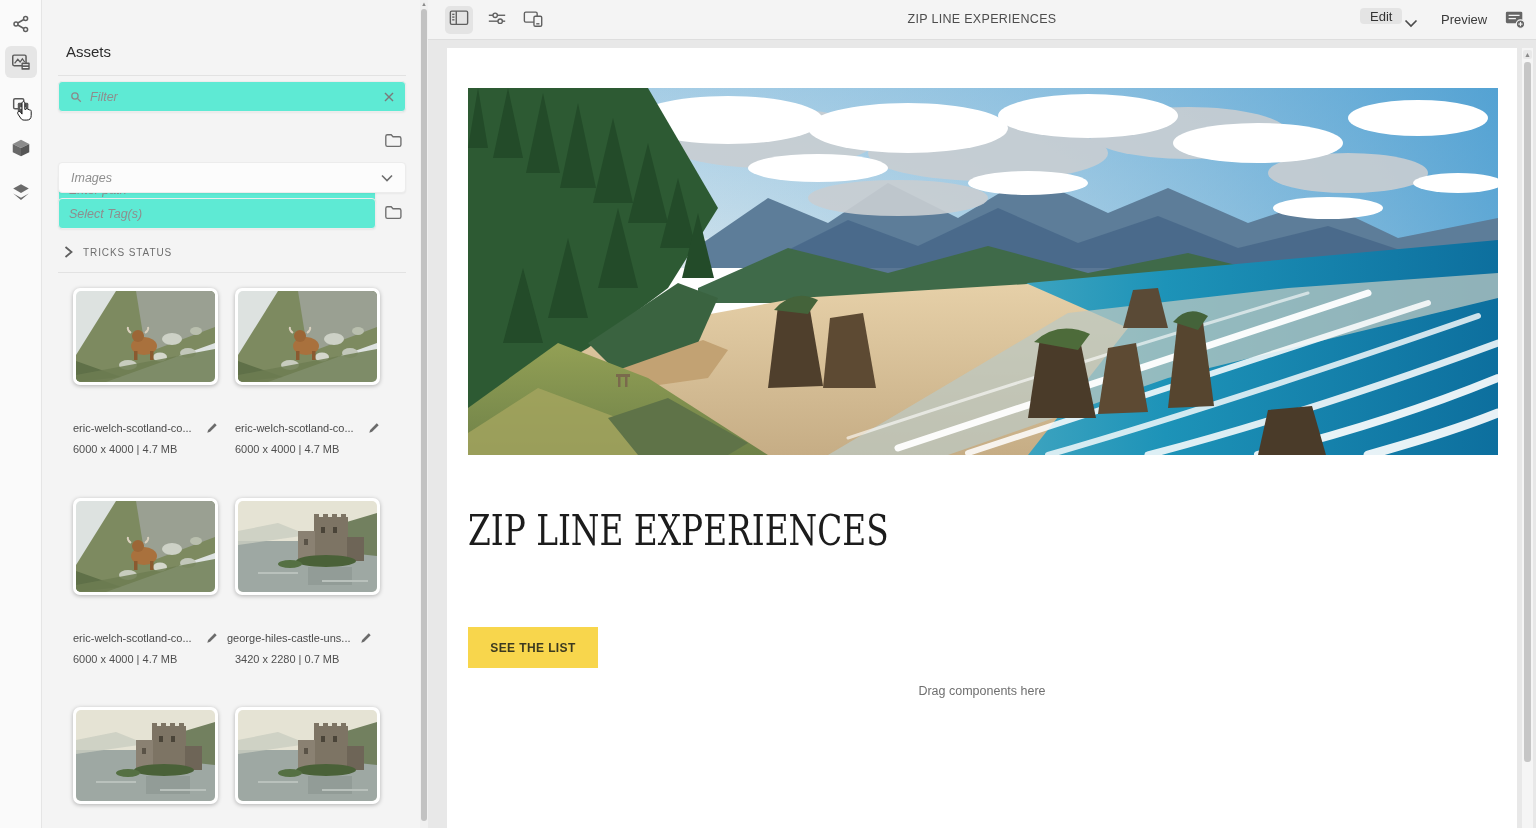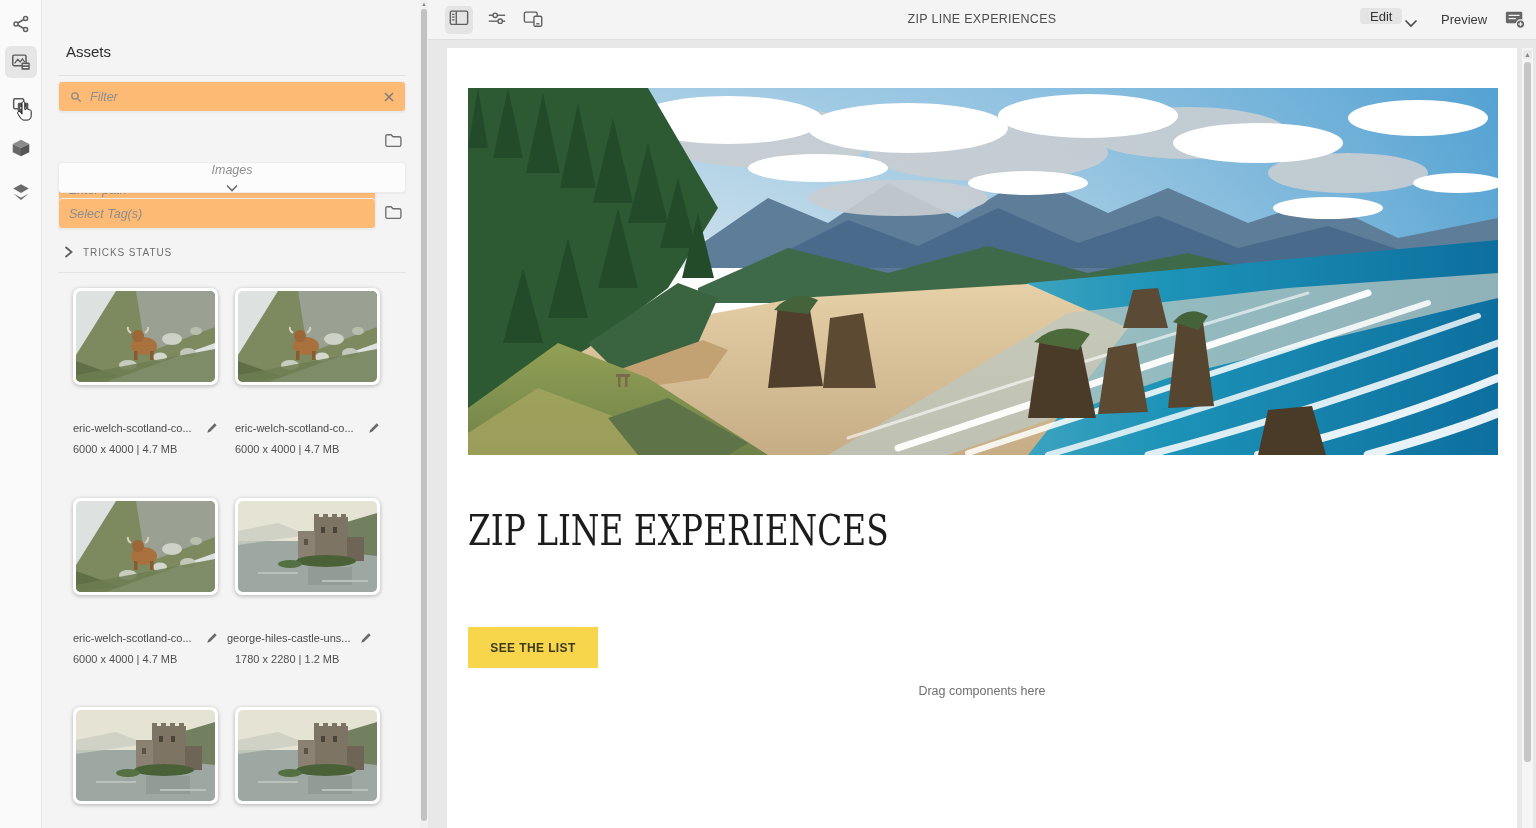--- a/index.html
+++ b/index.html
@@ -12,21 +12,21 @@
   .rail-btn { position:absolute; left:5px; width:32px; height:32px;
     display:flex; align-items:center; justify-content:center; border-radius:6px; }
   .rail-btn.active { background:#e6e6e6; }
   .rail-btn svg { display:block; }
 
   
   .sidebar { position:absolute; left:42px; top:0; width:378px; height:828px;
     background:#f4f4f4; }
   .sb-title { position:absolute; left:24px; top:43px; font-size:15px; color:#2c2c2c; }
   .divider { position:absolute; left:16px; right:14px; height:1px; background:#e2e2e2; }
-  .field { position:absolute; left:16px; background:#fdba74; border:1px solid #ececec;
+  .field { position:absolute; left:16px; background:#5eead4; border:1px solid #ececec;
     border-radius:4px; box-shadow:0 1px 2px rgba(0,0,0,.05); height:31px;
     display:flex; align-items:center; }
   .field input { border:none; outline:none; background:transparent; flex:1;
     font-family:"Liberation Sans", sans-serif; font-size:12.5px; font-style:italic; color:#555; }
   .field input::placeholder { color:#8e8e8e; font-style:italic; }
   .ghost-text { font-size:12.5px; font-style:italic; color:#8e8e8e; }
   .side-icon-btn { position:absolute; width:22px; height:22px; display:flex;
     align-items:center; justify-content:center; }
   .section-row { position:absolute; left:22px; top:246px; display:flex; align-items:center; gap:10px; }
   .section-label { font-size:10px; letter-spacing:.9px; color:#6e6e6e; }
@@ -170,21 +170,21 @@
     <input type="text" placeholder="Enter path" style="">
   </div>
   <div class="side-icon-btn" style="left:340px; top:131px;">
     <span>
       <svg width="18" height="16" viewBox="0 0 20 17" fill="none" stroke="#6e6e6e" stroke-width="1.5">
         <path d="M2 4.5 c0-1 .7-1.8 1.8-1.8 h4.2 l2 2.2 h7 c1 0 1.8.8 1.8 1.8 v7 c0 1-.8 1.8-1.8 1.8 H3.8 c-1.1 0-1.8-.8-1.8-1.8 Z"></path>
       </svg>
     </span>
   </div>
 
-  <div class="field" style="top:162px; width:348px; padding:0 12px; background:#fcfcfc;flex-direction:column;">
+  <div class="field" style="top:162px; width:348px; padding:0 12px; background:#fcfcfc;">
     <span class="ghost-text" style="flex:1;">Images</span>
     <span style="display:flex;">
       <svg width="12" height="8" viewBox="0 0 12 8" fill="none" stroke="#6e6e6e" stroke-width="1.6">
         <polyline points="1,1.5 6,6.5 11,1.5"></polyline>
       </svg>
     </span>
   </div>
 
   <div class="field" style="top:198px; width:318px; padding:0 10px;">
     <input type="text" placeholder="Select Tag(s)" style="">
@@ -316,21 +316,21 @@
   </div>
   <div class="asset-name-row" style="left:185px; top:616px;">
     <span class="asset-name">george-hiles-castle-uns...</span>
     <span style="display:flex;">
       <svg width="12" height="12" viewBox="0 0 14 14">
           <path d="M1.5 12.5 L2.5 9.2 L10.2 1.5 L12.5 3.8 L4.8 11.5 Z" fill="#6b6b6b"></path>
         </svg>
     </span>
   </div>
   <div class="asset-size" style="left:31px; top:653px;">6000 x 4000 | 4.7 MB</div>
-  <div class="asset-size" style="left:193px; top:653px;">1780 x 2280 | 1.2 MB</div>
+  <div class="asset-size" style="left:193px; top:653px;">3420 x 2280 | 0.7 MB</div>
 
   <div class="asset-card" style="left:31px; top:707px;">
     <svg width="139" height="91" viewBox="0 0 139 91">
       <rect width="139" height="91" fill="#e5e3d4"></rect>
       <rect y="40" width="139" height="51" fill="#9ea8a3"></rect>
       <polygon points="92,26 139,12 139,55 92,50" fill="#72805f"></polygon>
       <polygon points="0,30 40,22 70,34 0,44" fill="#c9cdc0" opacity=".8"></polygon>
       <rect x="76" y="16" width="34" height="44" fill="#7d7464"></rect>
       <rect x="60" y="30" width="17" height="30" fill="#8a8172"></rect>
       <rect x="109" y="36" width="17" height="24" fill="#6e6557"></rect>

